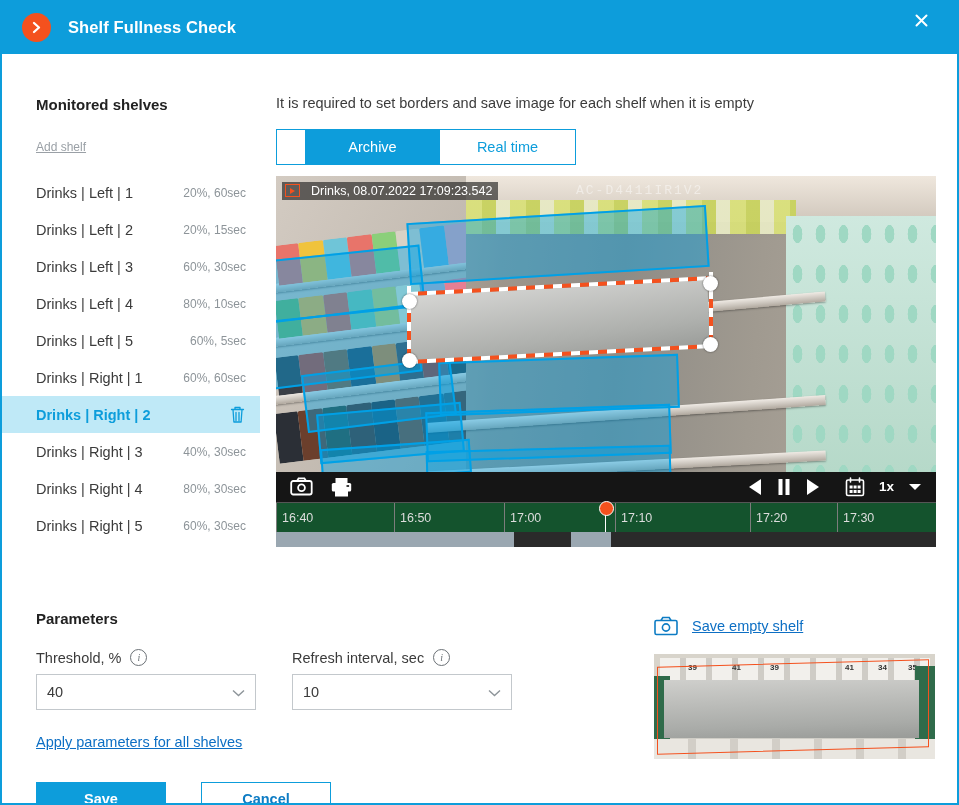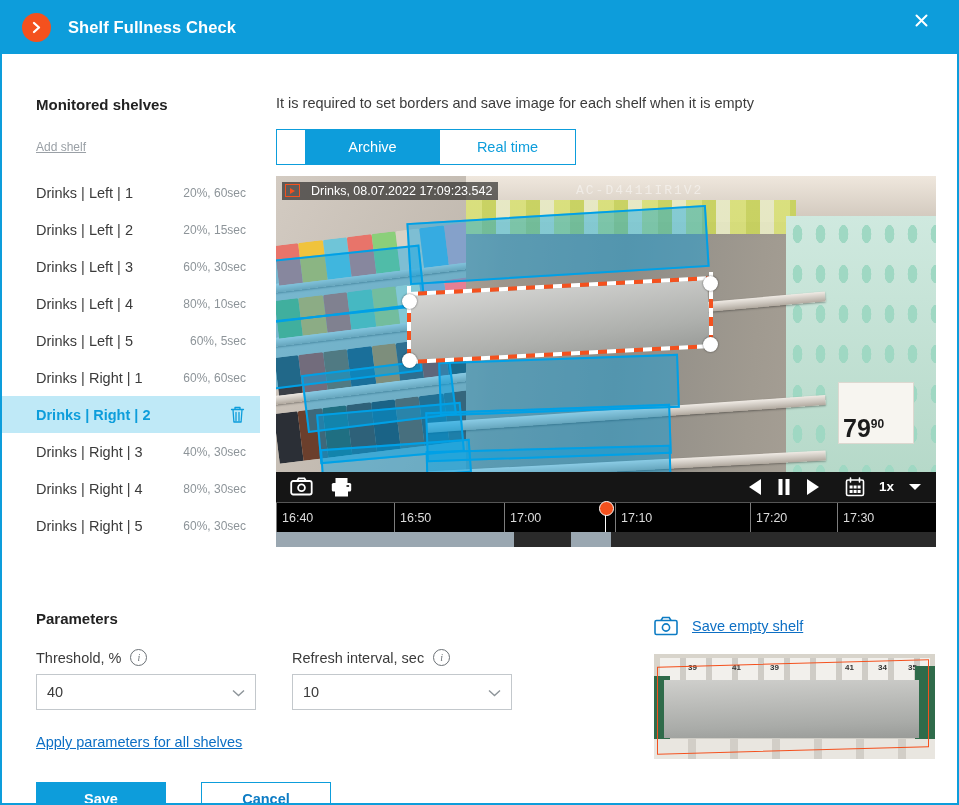--- a/index.html
+++ b/index.html
@@ -253,21 +253,21 @@
     position:absolute; left:0; bottom:45px; width:660px; height:30px;
     display:flex; align-items:center; padding:0 14px; box-sizing:border-box;
   }
   .vc-left { display:flex; align-items:center; gap:18px; }
   .vc-right { display:flex; align-items:center; gap:14px; margin-left:auto; }
   .vc-btn { color:#fff; display:flex; align-items:center; cursor:pointer; }
   .speed-label { color:#fff; font-size:13.5px; font-weight:bold; }
 
   .timeline {
     position:absolute; left:0; bottom:15px; width:660px; height:30px;
-    background:#000000; border-top:1px solid #555; box-sizing:border-box;
+    background:#14532d; border-top:1px solid #555; box-sizing:border-box;
   }
   .tl-tick {
     position:absolute; top:0; height:30px; border-left:1px solid #7c7c7c;
     color:#ddd; font-size:12.5px; padding-left:5px; box-sizing:border-box;
     display:flex; align-items:center;
   }
   .playhead { position:absolute; top:2px; width:1px; height:43px; background:#fff; }
   .playhead-dot {
     position:absolute; top:-4px; left:-6px; width:13px; height:13px;
     border-radius:50%; background:#f4511e; border:1px solid #fff;
@@ -506,25 +506,20 @@
             <div class="sel-edge" style="left:133px; top:108px; width:303px; height:4px; transform:rotate(-3deg);"></div>
             <div class="sel-edge" style="left:133px; top:176px; width:303px; height:4px; transform:rotate(-3deg);"></div>
             <div class="sel-edge vert" style="left:131px; top:110px; width:4px; height:70px;"></div>
             <div class="sel-edge vert" style="left:433px; top:96px; width:4px; height:70px;"></div>
             <div class="handle" style="left:126px; top:118px;"></div>
             <div class="handle" style="left:427px; top:100px;"></div>
             <div class="handle" style="left:126px; top:177px;"></div>
             <div class="handle" style="left:427px; top:161px;"></div>
           </div>
 
-          <div class="price-tag">
-            <div class="big">
-              <span>79</span><sup>90</sup>
-            </div>
-          </div>
 
           <div class="vid-stamp">
             <span class="stamp-play">
                 <span></span>
               </span>
             <span>Drinks, 08.07.2022 17:09:23.542</span>
           </div>
         </div>
 
         <div class="vid-controls">

